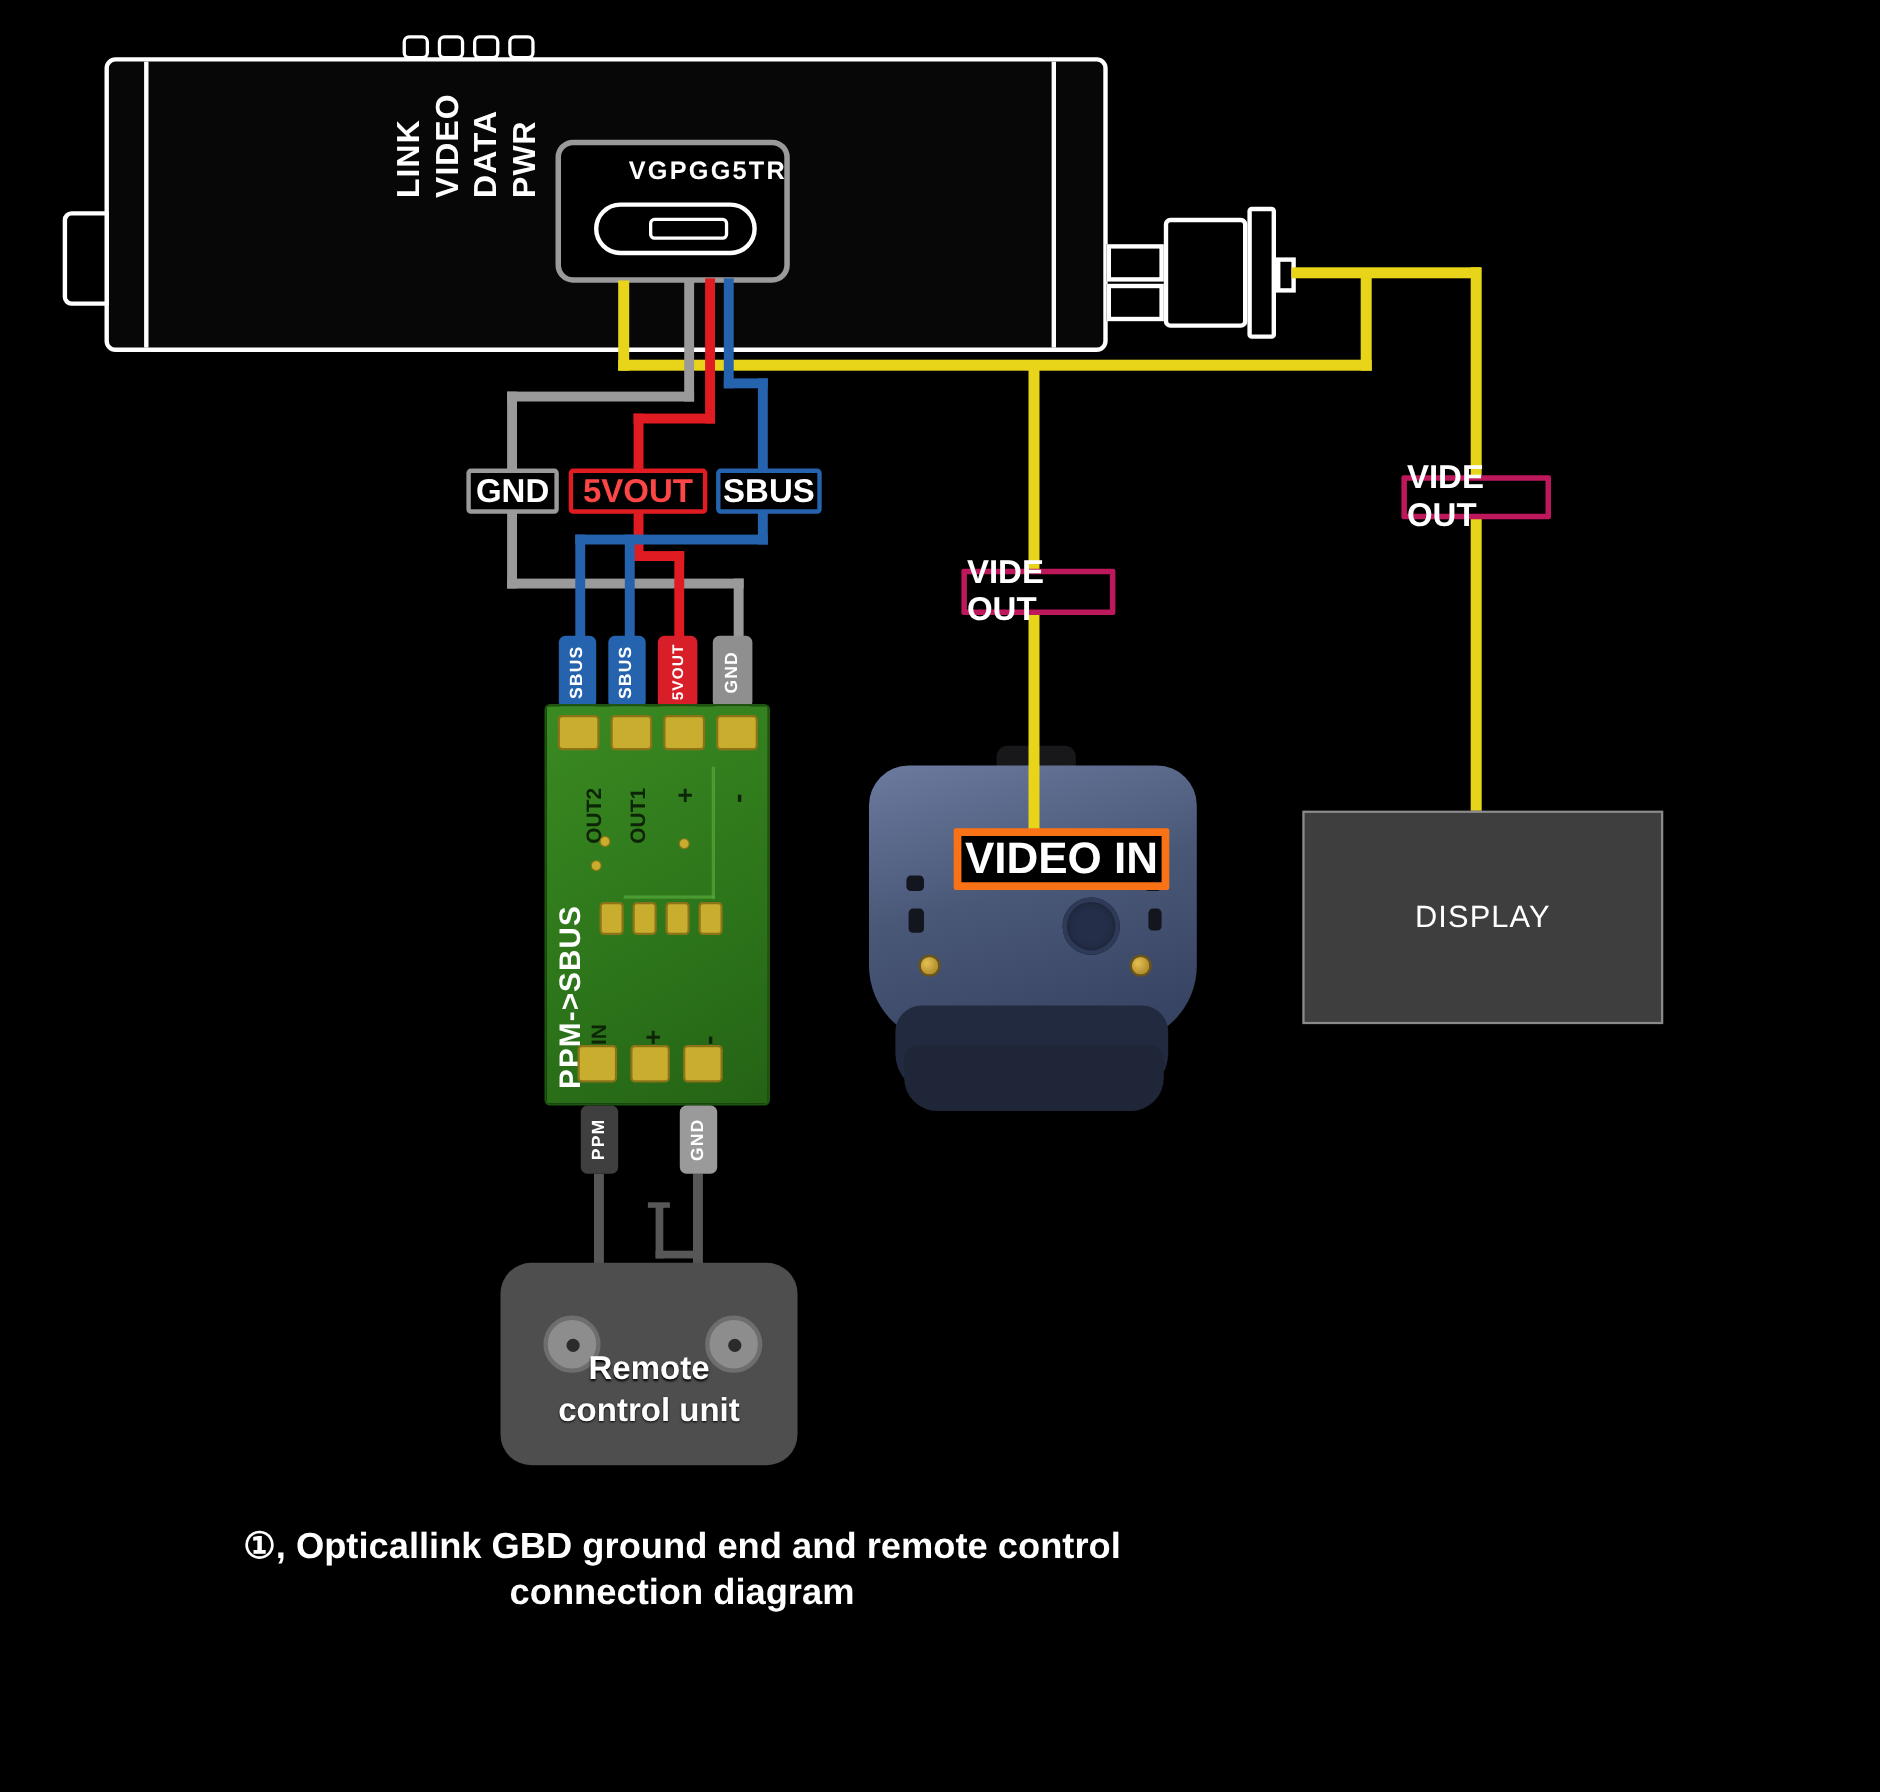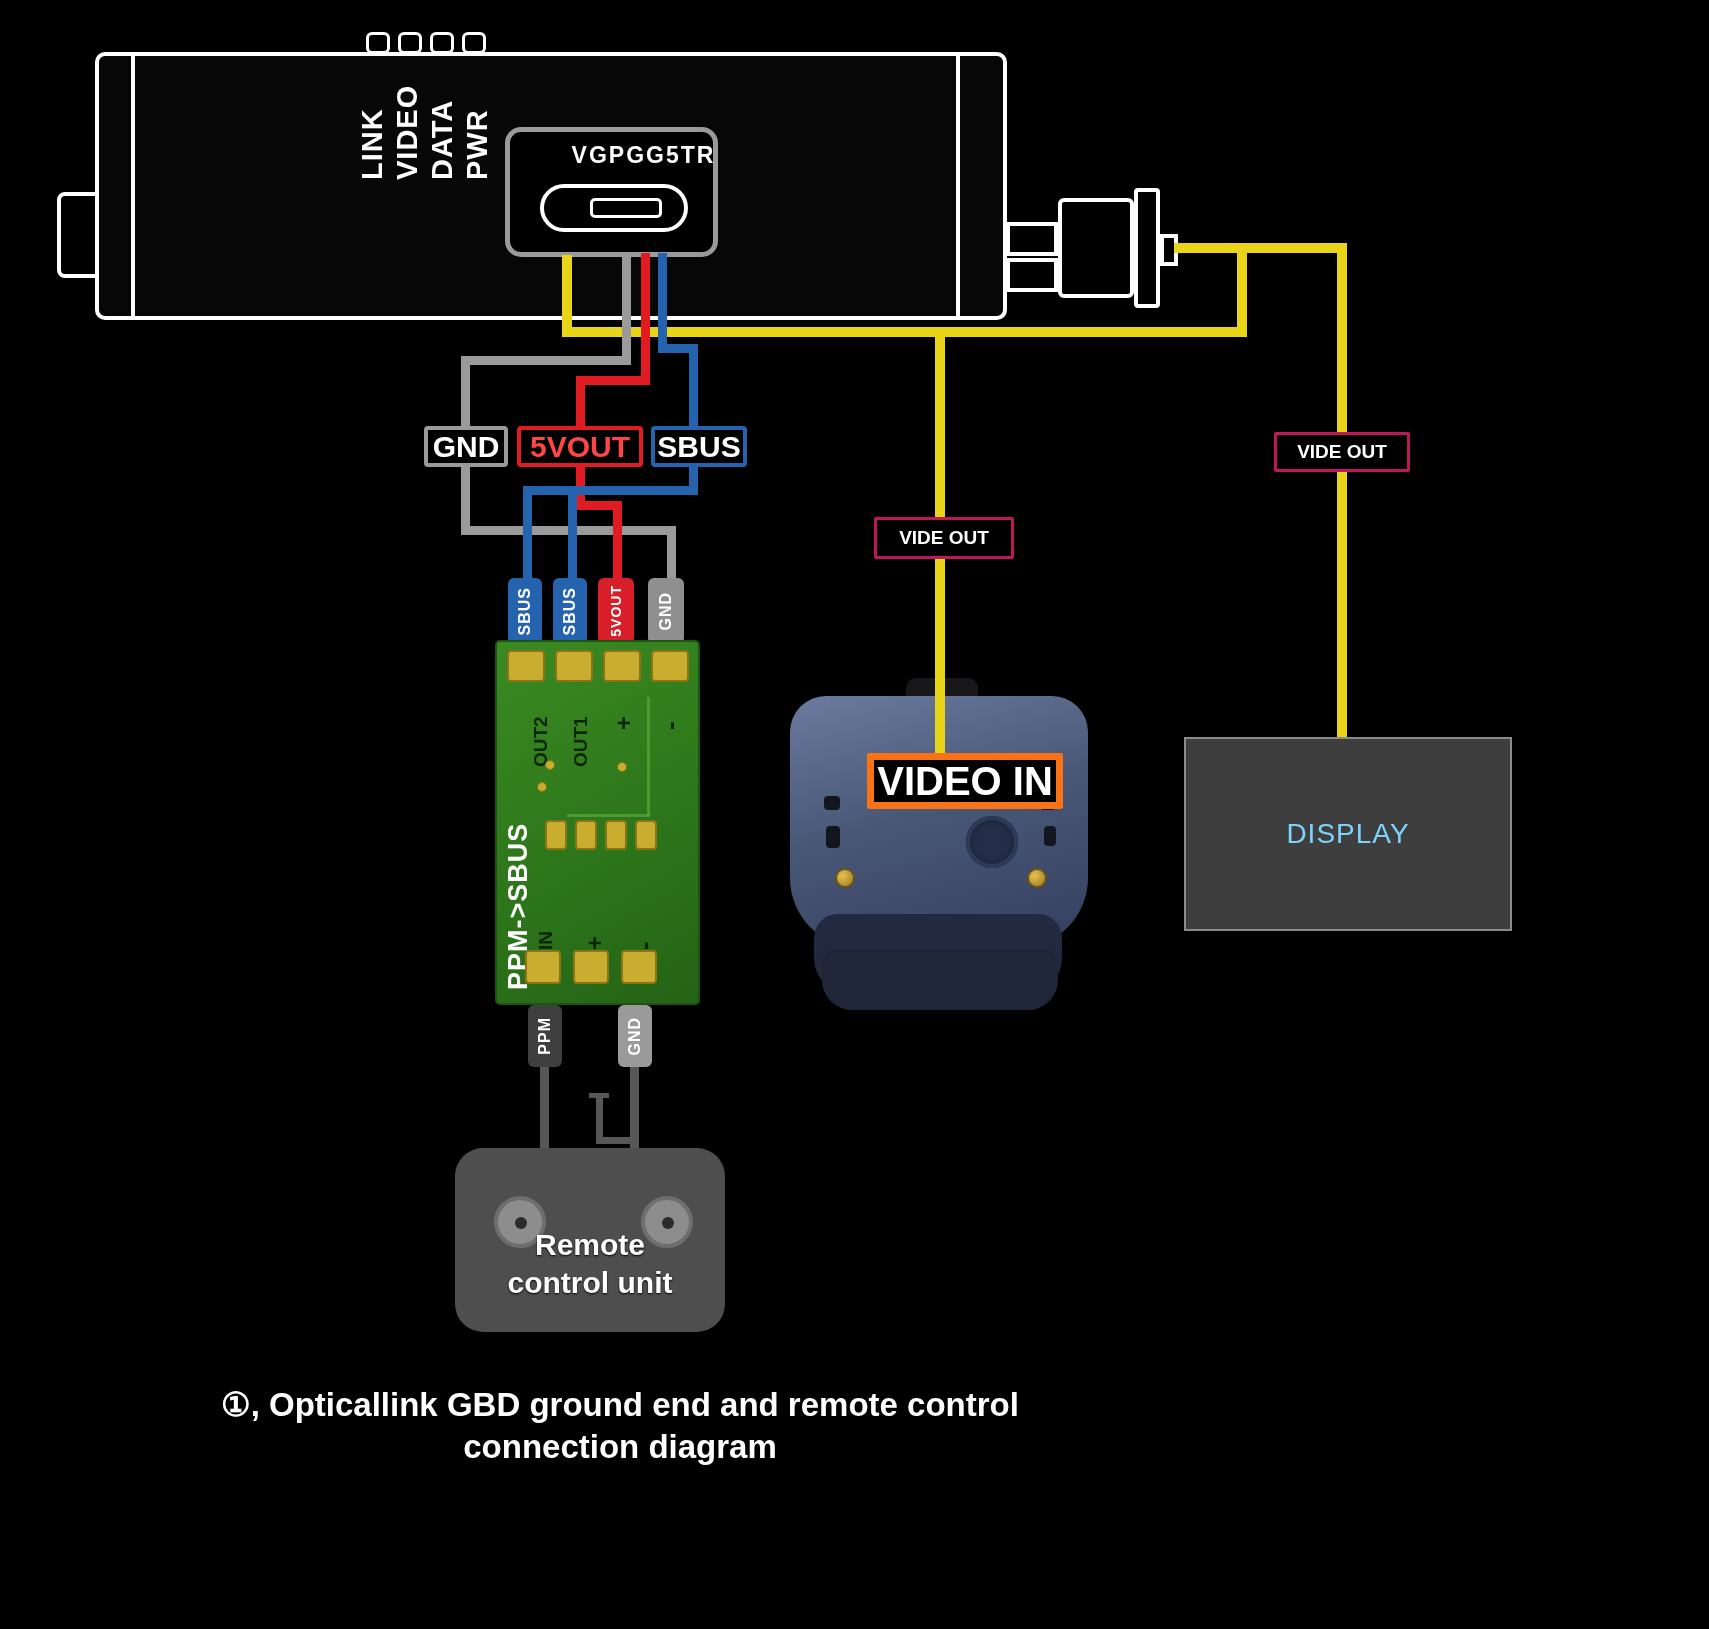--- a/index.html
+++ b/index.html
@@ -23,21 +23,21 @@
   .wy{background:#e8d418;}
   .wr{background:#e11b22;}
   .wb{background:#2563ae;}
   .wg{background:#9a9a9a;}
   .wd{background:#575757;}
   
   .tag{position:absolute;display:flex;align-items:center;justify-content:center;background:#000;color:#fff;font-weight:700;box-sizing:border-box;border-radius:4px;}
   .tag-gnd{left:424px;top:426px;width:84px;height:41px;border:4px solid #9a9a9a;font-size:30px;}
   .tag-5vout{left:517px;top:426px;width:126px;height:41px;border:4px solid #e11b22;font-size:30px;color:#ff4646;}
   .tag-sbus{left:651px;top:426px;width:96px;height:41px;border:4px solid #2563ae;font-size:30px;}
-  .tag-videout{border:3px solid #be185d;font-size:19px;border-radius:2px;}
+  .tag-videout{border:5px solid #be185d;font-size:30px;border-radius:2px;}
   .tag-videoin{left:867px;top:753px;width:196px;height:56px;border:7px solid #f97316;font-size:40px;border-radius:2px;}
   
   .pin{position:absolute;border-radius:6px;display:flex;align-items:center;justify-content:center;box-sizing:border-box;}
   .vtext{writing-mode:vertical-rl;transform:rotate(180deg);font-weight:700;color:#fff;}
   .pin .vtext{font-size:16px;letter-spacing:1px;}
   
   .pcb{left:495px;top:640px;width:205px;height:365px;background:linear-gradient(150deg,#3a8a22,#2c741a 60%,#256315);border:2px solid #1d5410;border-radius:5px;box-sizing:border-box;}
   .pad{position:absolute;background:#c9ad2f;border:2px solid #8a7417;border-radius:4px;box-sizing:border-box;}
   .pcb-dark{color:#0d2506;font-weight:700;writing-mode:vertical-rl;transform:rotate(180deg);}
   .pcb-title{left:6px;top:58px;height:290px;writing-mode:vertical-rl;transform:rotate(180deg);font-weight:700;font-size:27px;color:#fff;letter-spacing:1px;}
@@ -46,21 +46,21 @@
   
   .goggles{left:788px;top:676px;width:304px;height:336px;}
   .strap{left:118px;top:2px;width:72px;height:88px;background:#18181a;border-radius:10px 10px 4px 4px;}
   .gbody{left:2px;top:20px;width:298px;height:252px;background:linear-gradient(165deg,#6b7a9e 0%,#4a5878 45%,#333f5e 100%);border-radius:36px 36px 70px 70px;}
   .gvisor{left:26px;top:238px;width:248px;height:80px;background:#222a40;border-radius:24px 24px 36px 36px;}
   .gbase{left:34px;top:274px;width:236px;height:60px;background:#1f2638;border-radius:14px 14px 30px 30px;}
   .grille{left:178px;top:140px;width:52px;height:52px;border-radius:50%;background:#242e48;box-shadow:inset 0 0 0 4px #2e3a58, inset 0 0 10px #111;}
   .gbtn{position:absolute;background:#14161f;border-radius:4px;}
   .gold{position:absolute;width:20px;height:20px;border-radius:50%;background:radial-gradient(circle at 35% 35%,#e6c052,#9a7a20);border:2px solid #6b5516;box-sizing:border-box;}
   
-  .display-box{left:1184px;top:737px;width:328px;height:194px;background:#3e3e3e;border:2px solid #8a8a8a;box-sizing:border-box;display:flex;align-items:center;justify-content:center;color:#7dd3fc;font-size:28px;letter-spacing:1px;}
+  .display-box{left:1184px;top:737px;width:328px;height:194px;background:#3e3e3e;border:2px solid #8a8a8a;box-sizing:border-box;display:flex;align-items:center;justify-content:center;color:#ffffff;font-size:28px;letter-spacing:1px;}
   .remote{left:455px;top:1148px;width:270px;height:184px;background:#4e4e4e;border-radius:28px;}
   .knob{position:absolute;width:52px;height:52px;border-radius:50%;background:#8d8d8d;border:4px solid #6e6e6e;box-sizing:border-box;}
   .knob-dot{position:absolute;left:17px;top:17px;width:12px;height:12px;border-radius:50%;background:#2b2b2b;}
   .remote-text{left:0;top:78px;width:100%;text-align:center;color:#fff;font-weight:700;font-size:30px;line-height:38px;text-shadow:0 1px 2px #000;}
   
   .caption{left:60px;top:1384px;width:1120px;text-align:center;color:#fff;font-weight:700;font-size:33px;line-height:42px;}
 </style>
 </head>
 <body>
 

